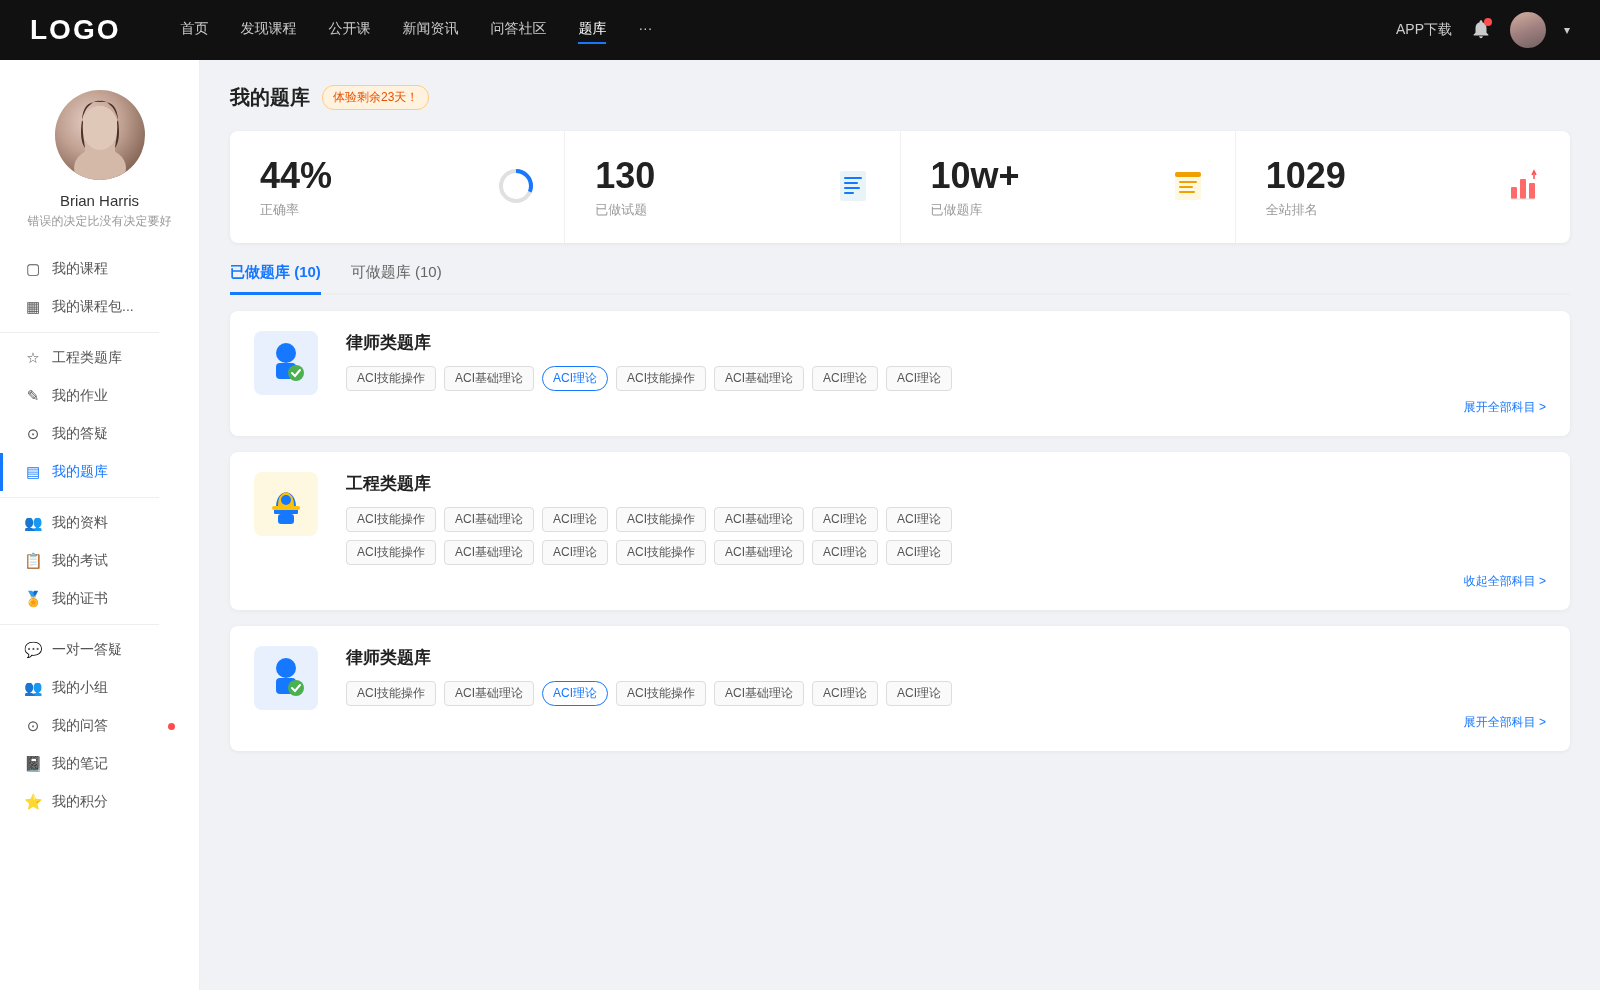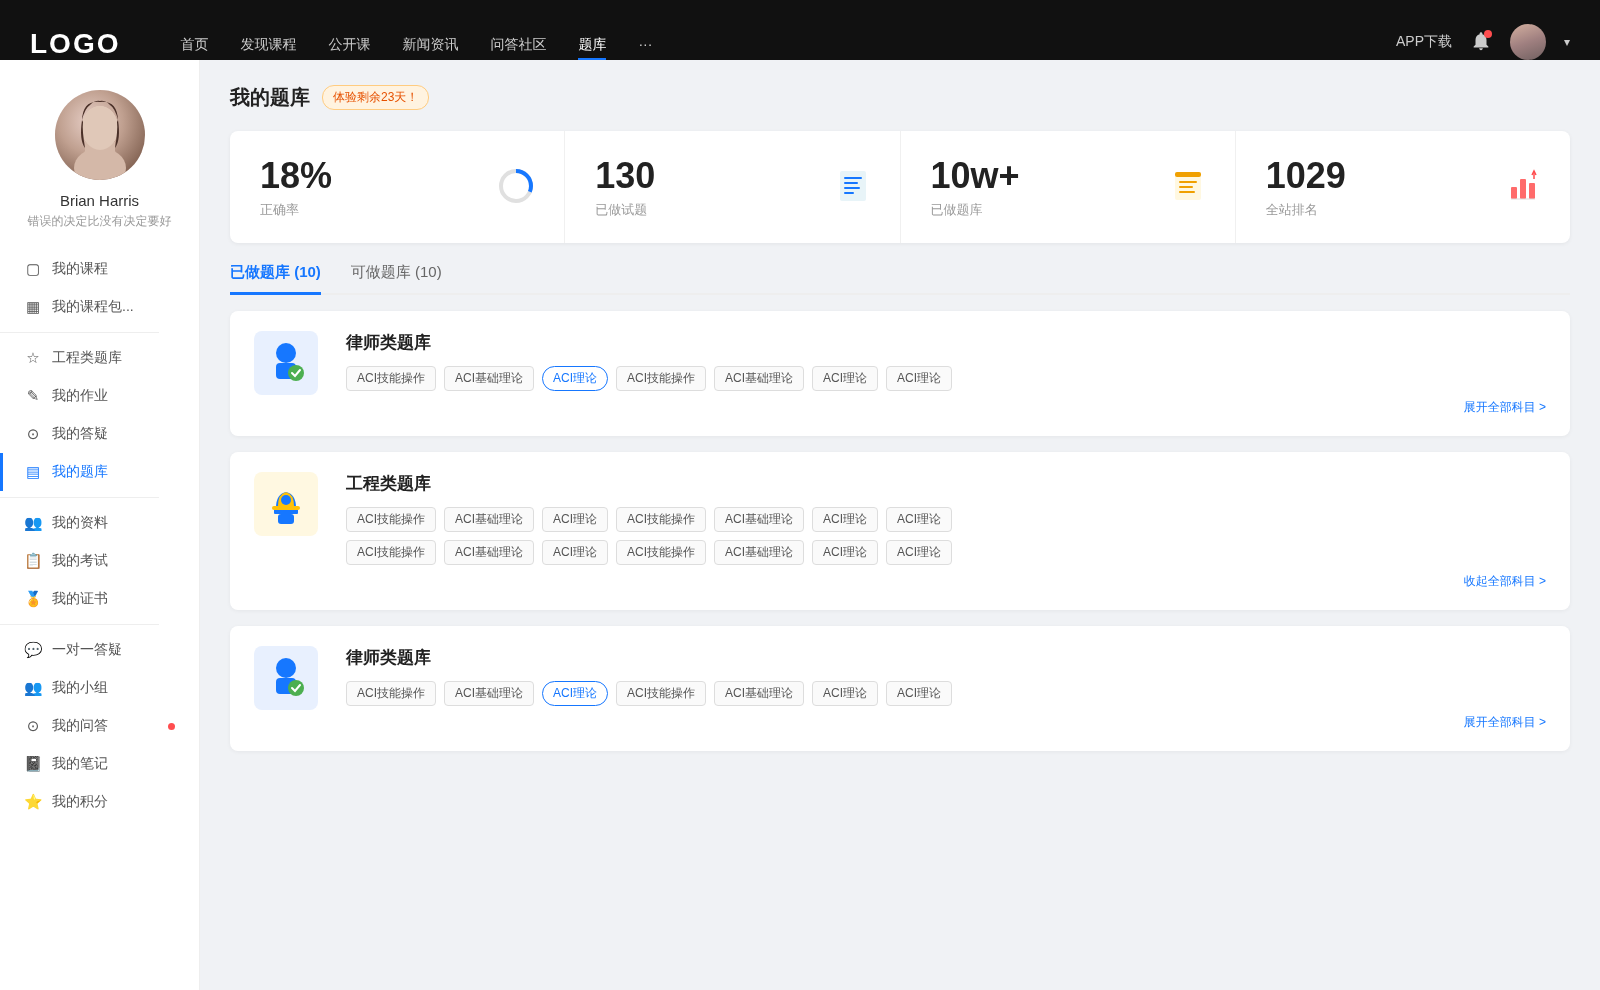--- a/index.html
+++ b/index.html
@@ -1,20 +1,20 @@
 <!DOCTYPE html>
 <html><head>
   <meta charset="utf-8">
   <style>
     * { margin: 0; padding: 0; box-sizing: border-box; }
     body { font-family: -apple-system, BlinkMacSystemFont, 'PingFang SC', 'Microsoft YaHei', sans-serif; background: #f0f2f5; color: #333; font-size: 14px; }
 
     
     .navbar {
-      background: #111; height: 60px; display: flex; align-items: flex-end;
+      background: #111; height: 60px; display: flex; align-items: center;
       padding: 0 30px; position: fixed; top: 0; left: 0; right: 0; z-index: 100;
     }
     .nav-logo { color: #fff; font-size: 28px; font-weight: 900; letter-spacing: 2px; margin-right: 60px; }
     .nav-links { display: flex; gap: 32px; flex: 1; }
     .nav-link { color: #ccc; font-size: 14px; cursor: pointer; text-decoration: none; padding: 4px 0; }
     .nav-link.active { color: #fff; border-bottom: 2px solid #1677ff; }
     .nav-right { display: flex; align-items: center; gap: 18px; margin-left: auto; }
     .nav-app { color: #ccc; font-size: 14px; cursor: pointer; }
     .nav-bell { position: relative; cursor: pointer; }
     .nav-bell svg { fill: #ccc; width: 22px; height: 22px; }
@@ -221,21 +221,21 @@
   <main class="main-content">
 
     <div class="page-title-row">
       <h1 class="page-title">我的题库</h1>
       <span class="trial-badge">体验剩余23天！</span>
     </div>
 
     <div class="stats-row">
       <div class="stat-card">
         <div>
-          <div class="stat-value">18%</div>
+          <div class="stat-value">44%</div>
           <div class="stat-label">正确率</div>
         </div>
         <div style="margin-left:auto;">
           <svg width="36" height="36" viewBox="0 0 36 36">
             <circle cx="18" cy="18" r="15" fill="none" stroke="#e0e0e0" stroke-width="4"></circle>
             <circle cx="18" cy="18" r="15" fill="none" stroke="#1677ff" stroke-width="4" stroke-dasharray="52.8 94.2" stroke-dashoffset="23.5" transform="rotate(-90 18 18)"></circle>
             <circle cx="18" cy="18" r="9" fill="white"></circle>
           </svg>
         </div>
       </div>

